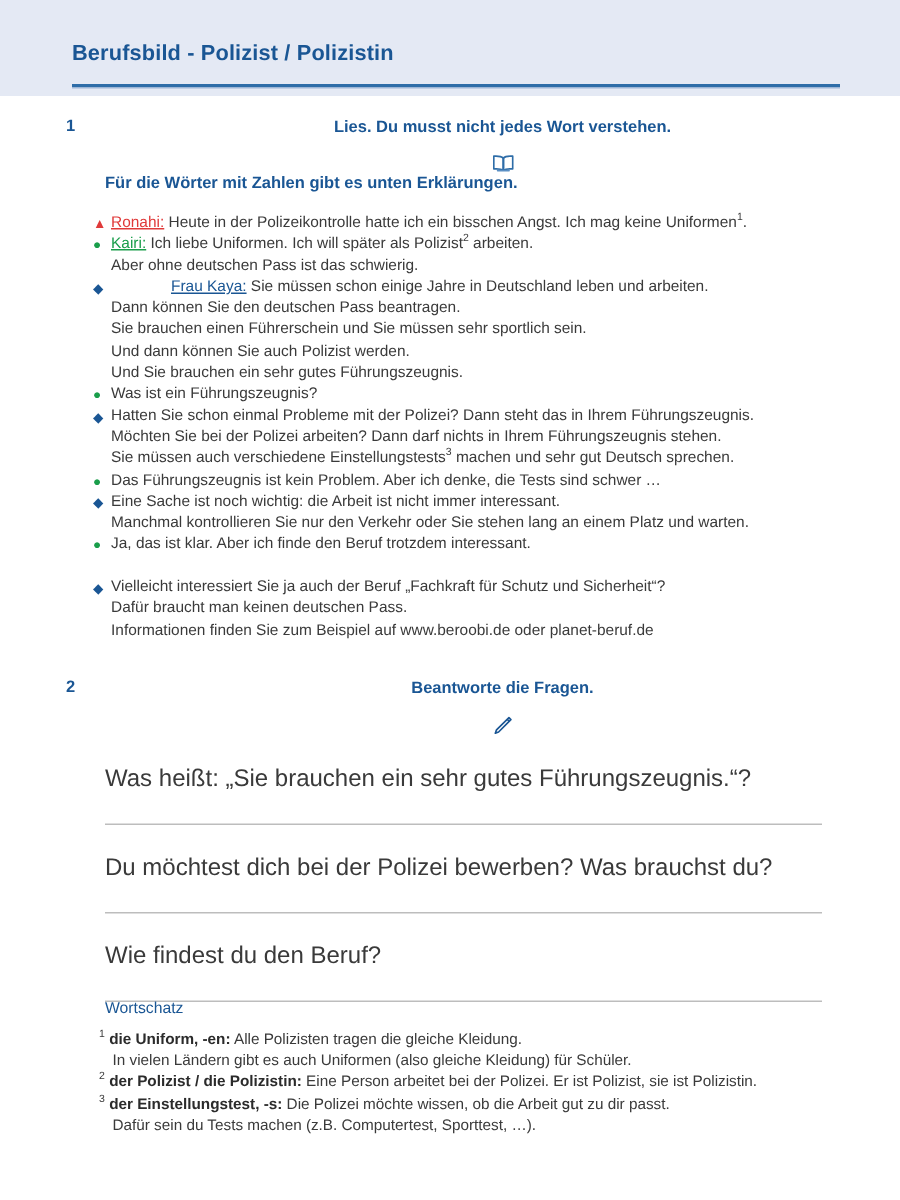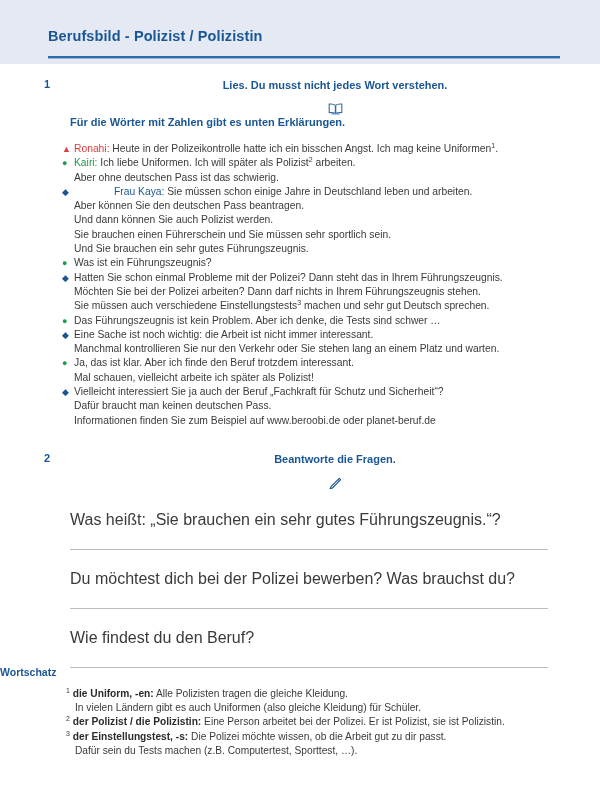--- a/index.html
+++ b/index.html
@@ -109,21 +109,21 @@
     width: 12px;
     flex: none;
     font-size: 9px;
     line-height: 14.3px;
     text-align: left;
   }
   .marker.empty { color: transparent; }
   .m-red   { color: #e03a3a; }
   .m-green { color: #1a9e4b; }
   .m-blue  { color: #1a5694; }
-  .speaker { font-weight: normal; }
+  .speaker { font-weight: normal; text-decoration: underline; }
   .sp-red   { color: #e03a3a; }
   .sp-green { color: #1a9e4b; }
   .sp-blue  { color: #1a5694; padding-left: 40px; }
   sup {
     font-size: 7px;
     vertical-align: super;
     line-height: 0;
   }
 
   
@@ -136,22 +136,23 @@
   .answer-rule {
     width: 478px;
     height: 1px;
     background: #bdbdbd;
     margin-top: 22px;
   }
   .q-spacer { height: 22px; }
 
   
   .wortschatz-title {
+    margin-left: 70px;
     font-size: 10.5px;
-    font-weight: bold;
+    font-weight: normal;
     color: #1a5694;
   }
   .gloss-list { margin-left: 66px; margin-top: 9px; }
   .gloss {
     font-size: 10.2px;
     line-height: 14.2px;
     color: #3a3a3a;
     white-space: nowrap;
   }
   .gloss .num {
@@ -213,31 +214,31 @@
         <span>Aber ohne deutschen Pass ist das schwierig.</span>
       </div>
 
       <div class="d-line">
         <span class="marker m-blue">◆</span>
         <span><span class="speaker sp-blue">Frau Kaya:</span><span> Sie müssen schon einige Jahre in Deutschland leben und arbeiten.</span></span>
       </div>
 
       <div class="d-line">
         <span class="marker empty">●</span>
-        <span>Aber können Sie den deutschen Pass beantragen.</span>
+        <span>Dann können Sie den deutschen Pass beantragen.</span>
+      </div>
+
+      <div class="d-line">
+        <span class="marker empty">●</span>
+        <span>Sie brauchen einen Führerschein und Sie müssen sehr sportlich sein.</span>
       </div>
 
       <div class="d-line">
         <span class="marker empty">●</span>
         <span>Und dann können Sie auch Polizist werden.</span>
-      </div>
-
-      <div class="d-line">
-        <span class="marker empty">●</span>
-        <span>Sie brauchen einen Führerschein und Sie müssen sehr sportlich sein.</span>
       </div>
 
       <div class="d-line">
         <span class="marker empty">●</span>
         <span>Und Sie brauchen ein sehr gutes Führungszeugnis.</span>
       </div>
 
       <div class="d-line">
         <span class="marker m-green">●</span>
         <span>Was ist ein Führungszeugnis?</span>
@@ -273,21 +274,20 @@
         <span>Manchmal kontrollieren Sie nur den Verkehr oder Sie stehen lang an einem Platz und warten.</span>
       </div>
 
       <div class="d-line">
         <span class="marker m-green">●</span>
         <span>Ja, das ist klar. Aber ich finde den Beruf trotzdem interessant.</span>
       </div>
 
       <div class="d-line">
         <span class="marker empty">●</span>
-        <span>Mal schauen, vielleicht arbeite ich später als Polizist!</span>
       </div>
 
       <div class="d-line">
         <span class="marker m-blue">◆</span>
         <span>Vielleicht interessiert Sie ja auch der Beruf „Fachkraft für Schutz und Sicherheit“?</span>
       </div>
 
       <div class="d-line">
         <span class="marker empty">●</span>
         <span>Dafür braucht man keinen deutschen Pass.</span>

